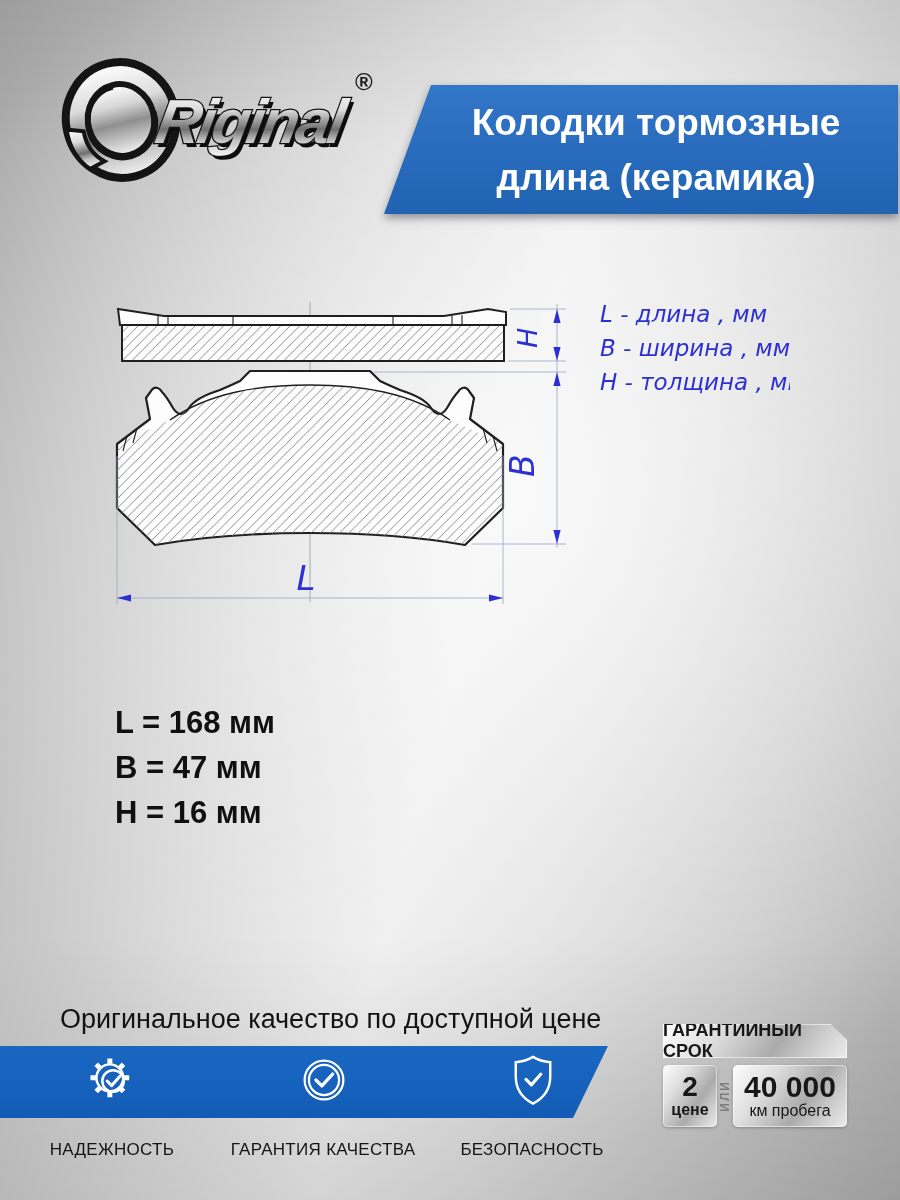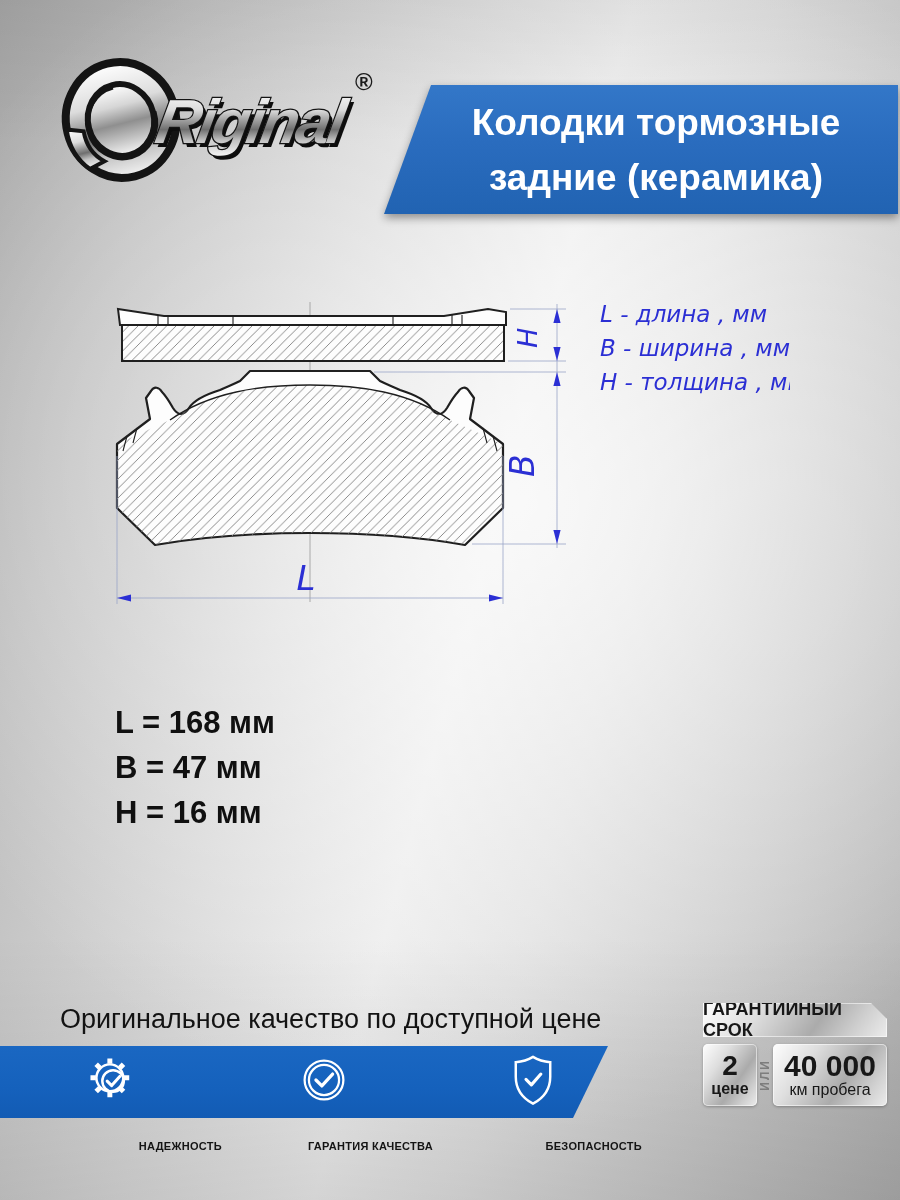--- a/index.html
+++ b/index.html
@@ -24,23 +24,23 @@
   .drawing{position:absolute;left:100px;top:288px;width:690px;height:330px;z-index:2;}
   
   .dims{position:absolute;left:115px;top:700px;z-index:3;}
   .dims div{font-size:31px;font-weight:bold;color:#101010;line-height:45px;}
   
   .tagline{position:absolute;left:60px;top:1004px;font-size:27px;color:#131313;z-index:3;}
   .bluebar{position:absolute;left:0;top:1046px;width:608px;height:72px;z-index:2;
     background:linear-gradient(180deg,#1a67c2 0%,#1561bc 60%,#125bb4 100%);
     clip-path:polygon(0 0,100% 0,calc(100% - 35px) 100%,0 100%);}
   .feat-icon{position:absolute;top:6px;width:56px;height:56px;}
-  .feat-label{position:absolute;top:1140px;width:220px;text-align:right;font-size:11px;font-weight:bold;color:#141414;letter-spacing:.3px;z-index:3;}
-  
-  .warranty{position:absolute;left:663px;top:1003px;width:184px;z-index:3;margin-left:40px;}
+  .feat-label{position:absolute;top:1140px;width:220px;text-align:center;font-size:17px;font-weight:normal;color:#141414;letter-spacing:.3px;z-index:3;}
+  
+  .warranty{position:absolute;left:663px;top:1024px;width:184px;z-index:3;}
   .metal{background:linear-gradient(125deg,#fefefe 0%,#dedede 30%,#ababab 62%,#cfcfcf 82%,#ececec 100%);
     box-shadow:inset 0 0 0 1px rgba(255,255,255,.55), 0 1px 3px rgba(0,0,0,.28);color:#181818;}
   .war-title{height:34px;clip-path:polygon(0 0,calc(100% - 16px) 0,100% 16px,100% 100%,0 100%);
     display:flex;align-items:center;justify-content:center;font-size:18px;font-weight:bold;}
   .war-row{margin-top:7px;display:flex;align-items:stretch;height:62px;}
   .war-years{width:54px;border-radius:5px;display:flex;flex-direction:column;align-items:center;justify-content:center;}
   .war-years .big{font-size:28px;font-weight:bold;line-height:28px;}
   .war-years .small{font-size:16px;font-weight:bold;line-height:18px;}
   .war-or{width:16px;display:flex;align-items:center;justify-content:center;}
   .war-or span{writing-mode:vertical-rl;transform:rotate(180deg);font-size:12px;font-weight:bold;color:#7d7d7d;letter-spacing:2px;}
@@ -80,21 +80,21 @@
     <g transform="skewX(-10)">
       <text x="119" y="99" font-size="62" font-weight="bold" font-style="italic" letter-spacing="-3" fill="#0d0d0d">Riginal</text>
       <text x="115" y="95" font-size="62" font-weight="bold" font-style="italic" letter-spacing="-3" fill="url(#chrome)" stroke="#141414" stroke-width="2.5" paint-order="stroke">Riginal</text>
     </g>
     <text x="300" y="42" font-size="24" font-weight="bold" fill="#1b1b1b">®</text>
   </svg>
 
   <div class="banner-wrap">
     <div class="banner">
       <div>Колодки тормозные</div>
-      <div>задние (керамика)</div>
+      <div>длина (керамика)</div>
     </div>
   </div>
 
 
   <svg class="drawing" viewBox="0 0 690 330">
     <defs>
       <pattern id="hatch" width="9.5" height="9.5" patternUnits="userSpaceOnUse">
         <path d="M-1,10.5 L10.5,-1" stroke="#7e7e7e" stroke-width=".9"></path>
       </pattern>
     </defs>

